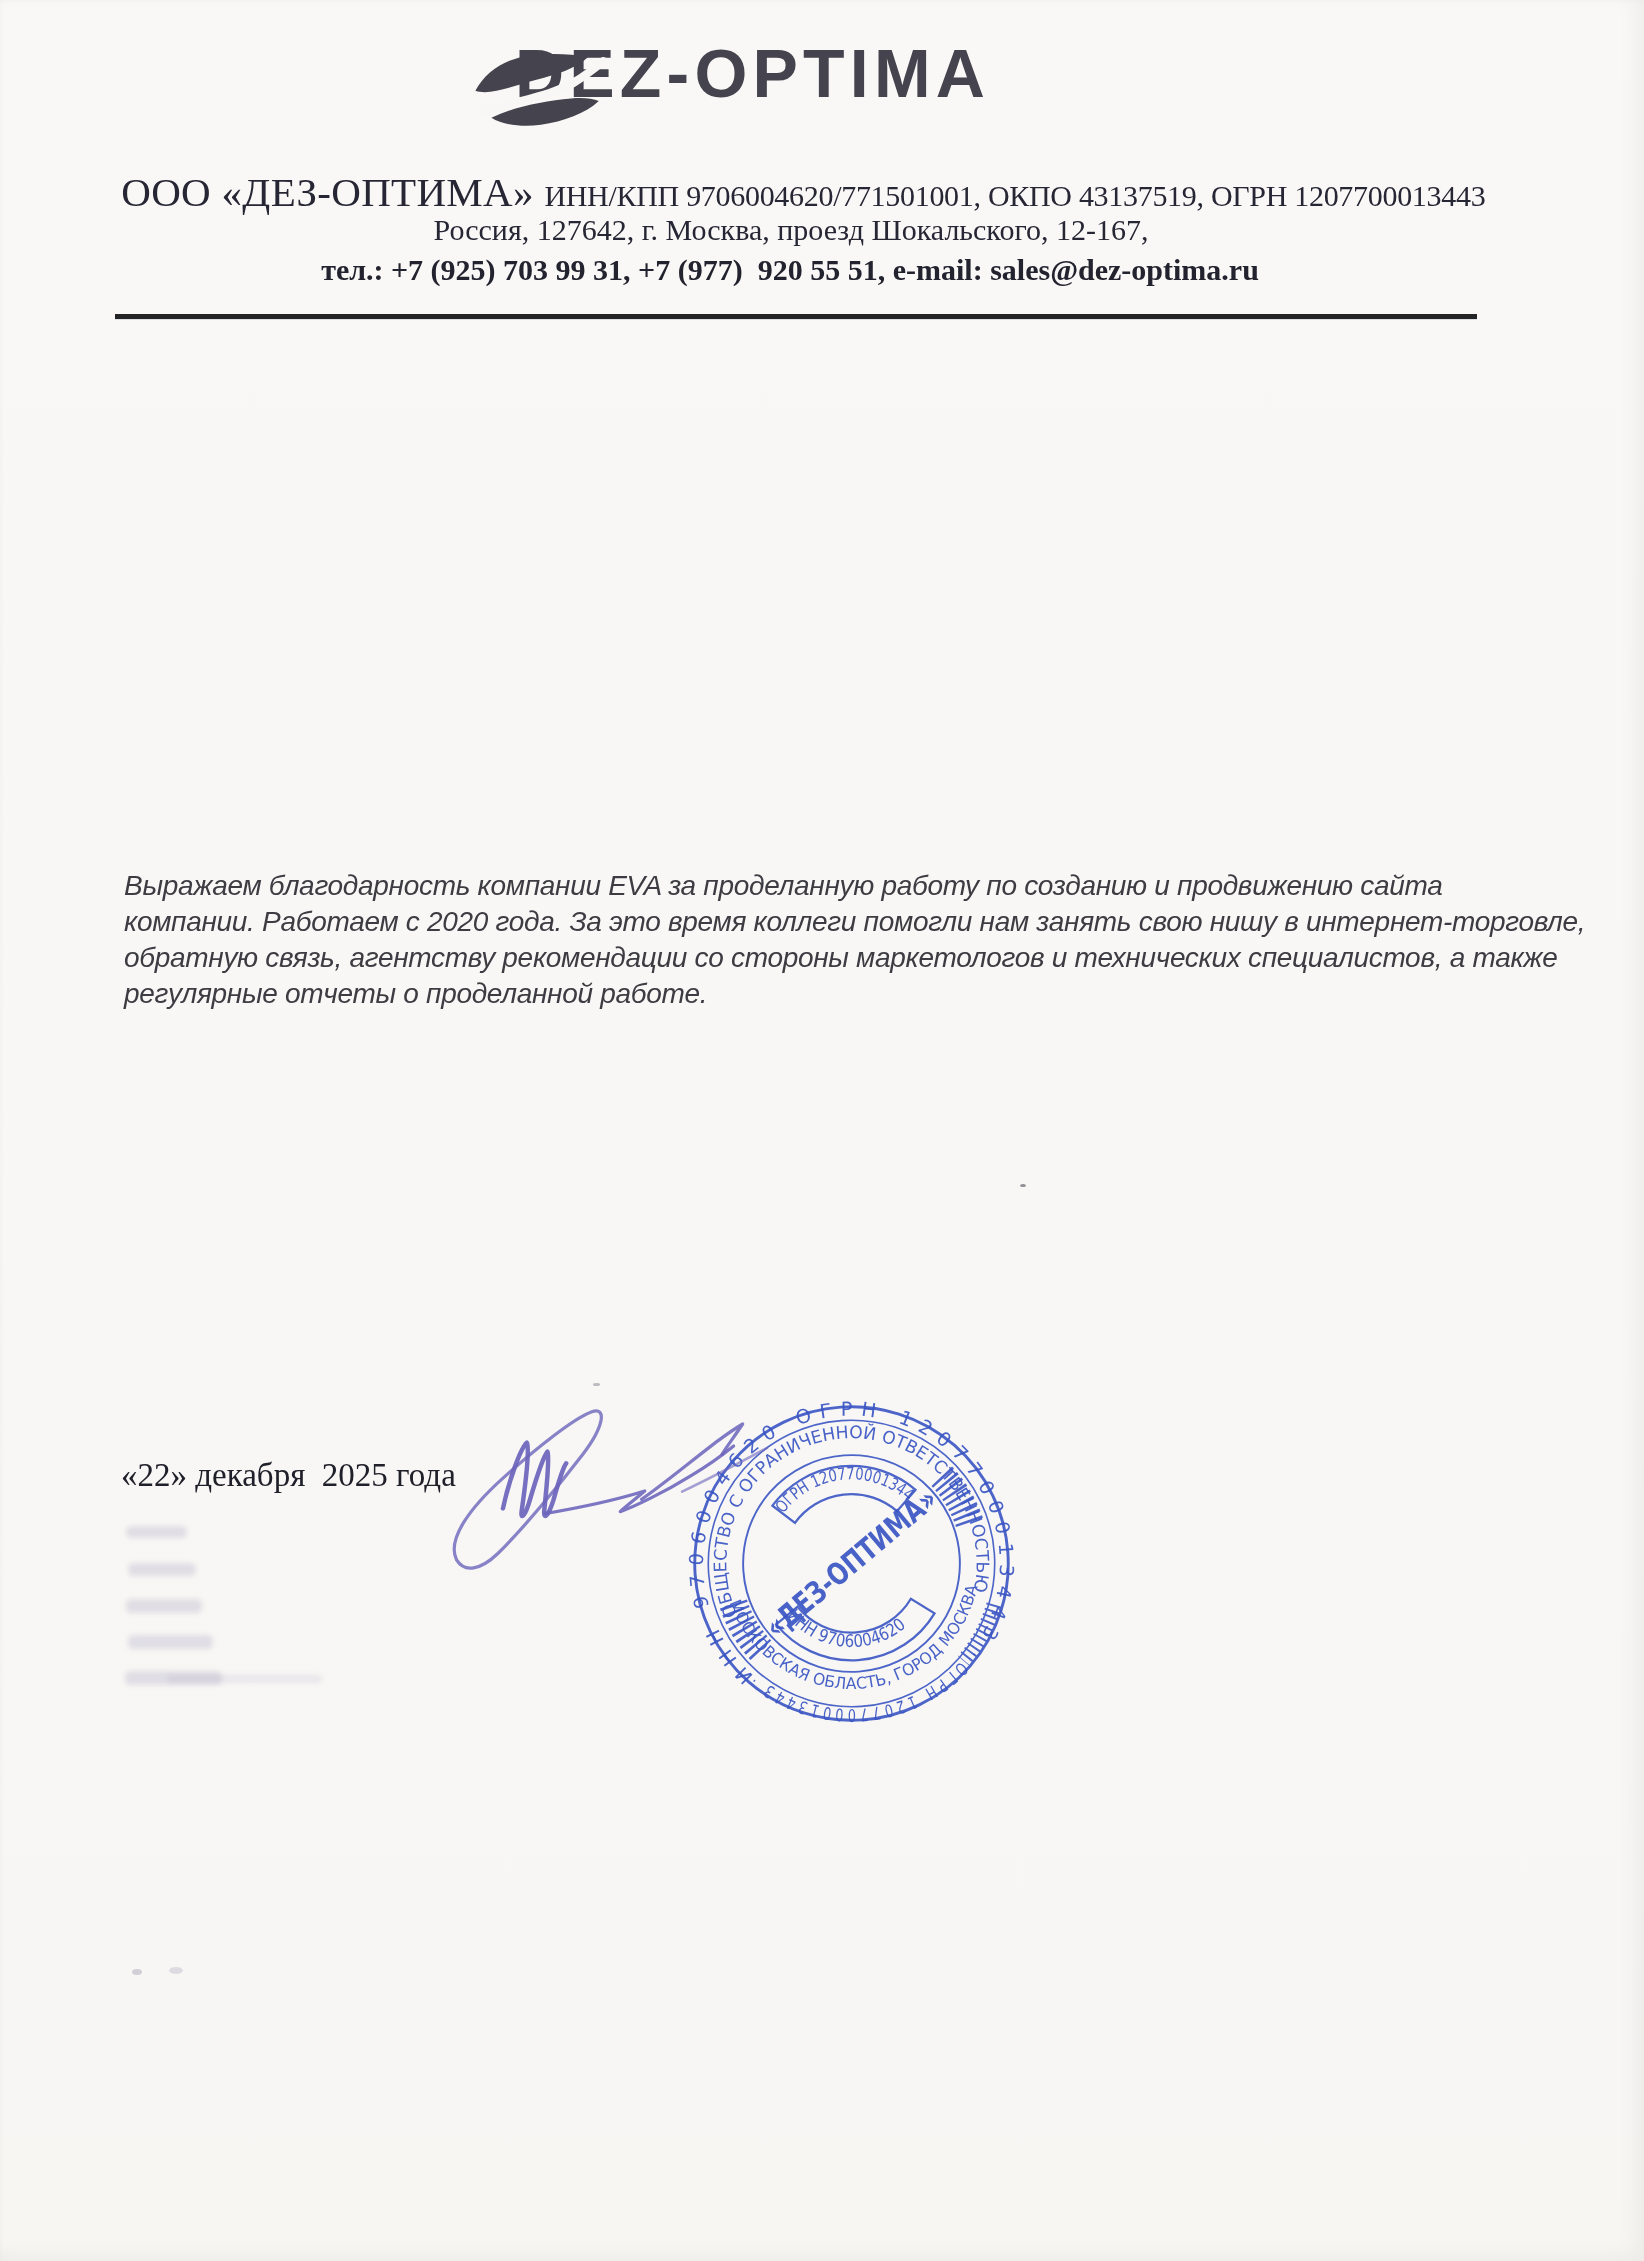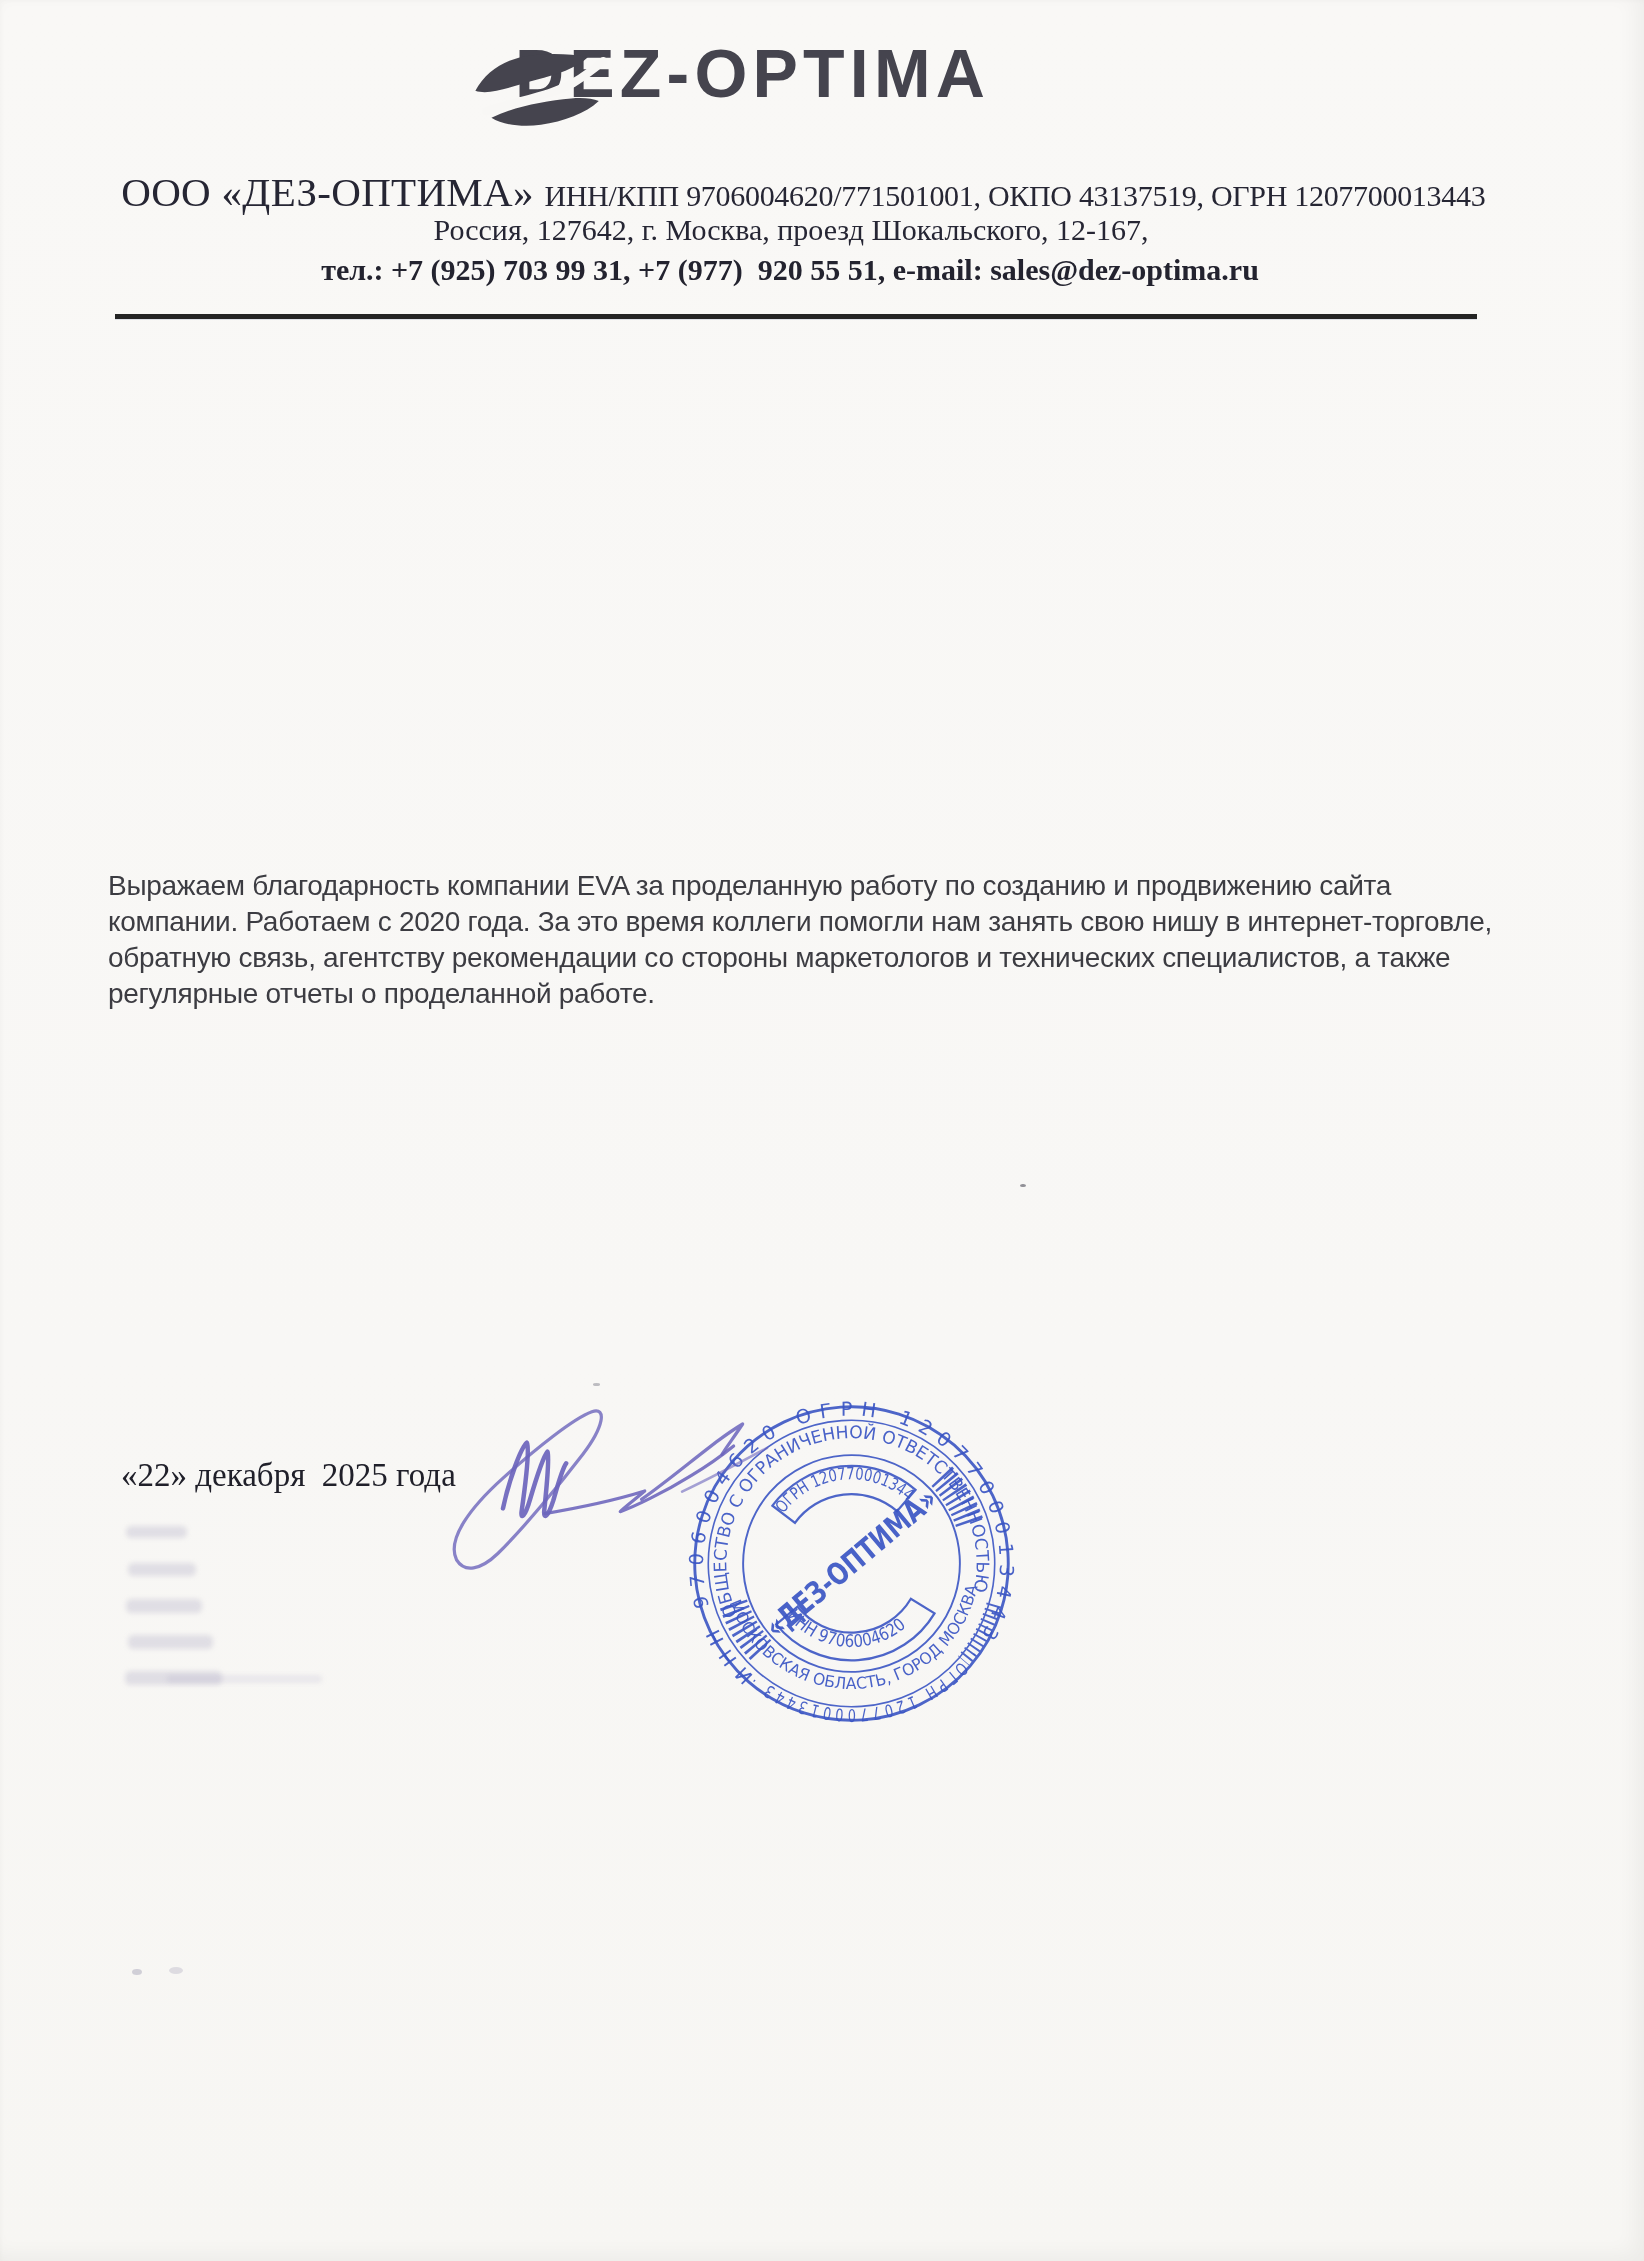--- a/index.html
+++ b/index.html
@@ -28,24 +28,24 @@
   .hdr-company{font-size:41px;letter-spacing:0.3px;}
   .hdr-details{font-size:30px;letter-spacing:-0.3px;}
   .hdr-line2{left:calc(50% - 31px);top:213px;transform:translateX(-50%);
     font-size:30px;color:#262634;white-space:pre;}
   .hdr-line3{left:calc(50% - 32px);top:253px;transform:translateX(-50%);
     font-size:30px;font-weight:700;color:#23232f;white-space:pre;text-align:center;}
   .rule{left:115px;top:314px;width:1362px;height:4.5px;background:#242424;
     box-shadow:0 0.6px 0 rgba(60,80,140,.25);}
 
   
-  .body-block{left:108px;top:868px;
+  .body-block{left:124px;top:868px;
     font-family:"Liberation Sans", sans-serif;
     font-size:28px;line-height:36px;letter-spacing:-0.3px;
-    color:#3c3c42;}
+    color:#3c3c42;font-style:italic;}
   .body-line{white-space:pre;}
 
   
   .date-line{left:121px;top:1457px;font-size:33px;color:#20202a;white-space:pre;}
 
   
   .ghost{position:absolute;background:rgba(140,135,175,.22);filter:blur(2.6px);border-radius:5.2px;}
   .speck{position:absolute;border-radius:50%;}
 
   

